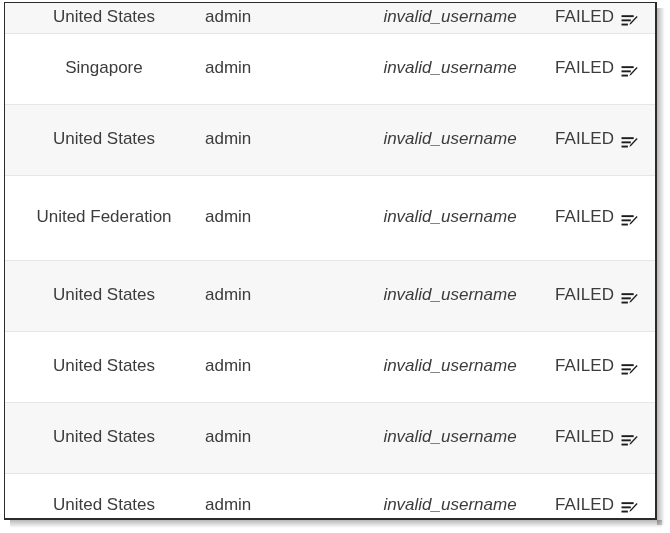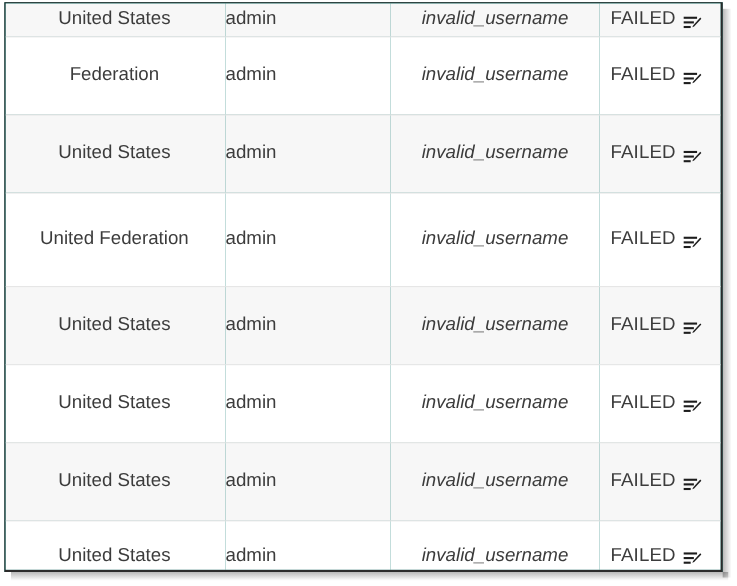--- a/index.html
+++ b/index.html
@@ -27,21 +27,21 @@
     overflow: hidden;
   }
 
   #panel {
     position: absolute;
     left: 4px;
     top: 2px;
     width: 653px;
     height: 518px;
     box-sizing: border-box;
-    background: #0f766e;
+    background: #a3a3a3;
     border: 1px solid #2b2b2b;
     border-right-width: 2px;
     border-bottom-width: 2px;
     overflow: hidden;
   }
 
   
   #shadow-right {
     position: absolute;
     left: 657px;
@@ -160,21 +160,21 @@
                   <svg viewBox="0 0 17 17" width="17" height="17" aria-hidden="true">
                     <rect x="0.5" y="2.2" width="12.2" height="1.9" fill="#1d1d1d"></rect>
                     <rect x="0.5" y="6.4" width="9.3" height="1.9" fill="#1d1d1d"></rect>
                     <rect x="0.5" y="10.6" width="6.4" height="1.9" fill="#1d1d1d"></rect>
                     <path d="M15.6 3.0 L16.6 4.1 L10.0 11.0 L8.4 11.7 L9.1 10.1 Z" fill="#1d1d1d"></path>
                   </svg>
                 </span>
               </span></td>
           </tr>
           <tr class="log-row plain h-norm">
-            <td class="cell-country">Federation</td>
+            <td class="cell-country">Singapore</td>
             <td class="cell-username">admin</td>
             <td class="cell-reason">invalid_username</td>
             <td class="cell-status"><span class="status-wrap">
                 <span class="status-text">FAILED</span>
                 <span class="note-edit-icon">
                   <svg viewBox="0 0 17 17" width="17" height="17" aria-hidden="true">
                     <rect x="0.5" y="2.2" width="12.2" height="1.9" fill="#1d1d1d"></rect>
                     <rect x="0.5" y="6.4" width="9.3" height="1.9" fill="#1d1d1d"></rect>
                     <rect x="0.5" y="10.6" width="6.4" height="1.9" fill="#1d1d1d"></rect>
                     <path d="M15.6 3.0 L16.6 4.1 L10.0 11.0 L8.4 11.7 L9.1 10.1 Z" fill="#1d1d1d"></path>

